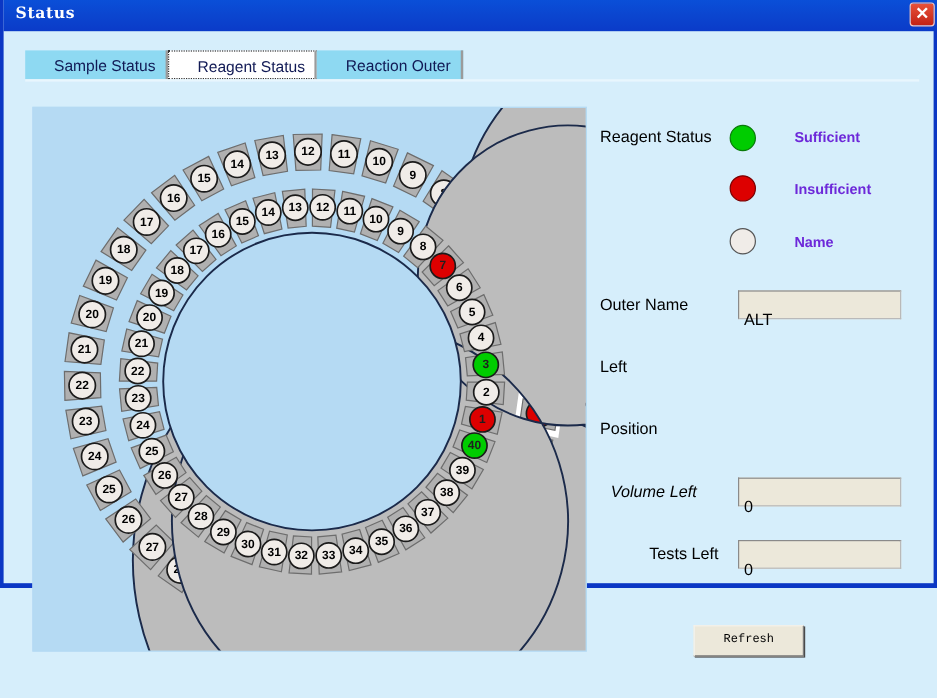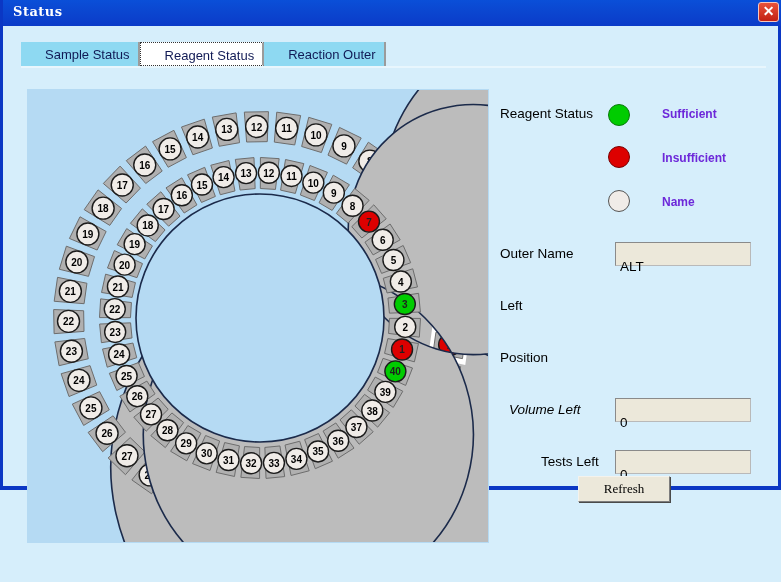--- a/index.html
+++ b/index.html
@@ -88,29 +88,29 @@
     position:absolute;width:136px;height:24px;
     background:#ece8da;
     border:1px solid #8a8a8a;
     border-right-color:#b9b9b9;border-bottom-color:#b9b9b9;
     box-sizing:border-box;
     font-size:13.5px;color:#000;
     padding:16px 0 0 4px;
     font-family:"Liberation Sans", sans-serif;
   }
   #refresh-btn{
-    position:absolute;left:575px;top:476px;width:92px;height:26px;
+    position:absolute;left:575px;top:521px;width:92px;height:26px;
     background:#ece8da;
     border:1px solid #f4f2ec;
     border-right-color:#7d7d7d;border-bottom-color:#7d7d7d;
     box-shadow:1px 1px 0 0 #4a4a4a;
     box-sizing:border-box;
-    font-size:13px;color:#000;text-align:center;line-height:23px;
+    font-size:10px;color:#000;text-align:center;line-height:23px;
     cursor:pointer;
-    font-family:Liberation Serif, serif;
+    font-family:Liberation Mono, monospace;
   }
   .cellnum{
     font-family:"Liberation Sans", sans-serif;
     font-size:10px;font-weight:bold;
     text-anchor:middle;dominant-baseline:central;
   }
 </style>
 </head>
 <body>
 

